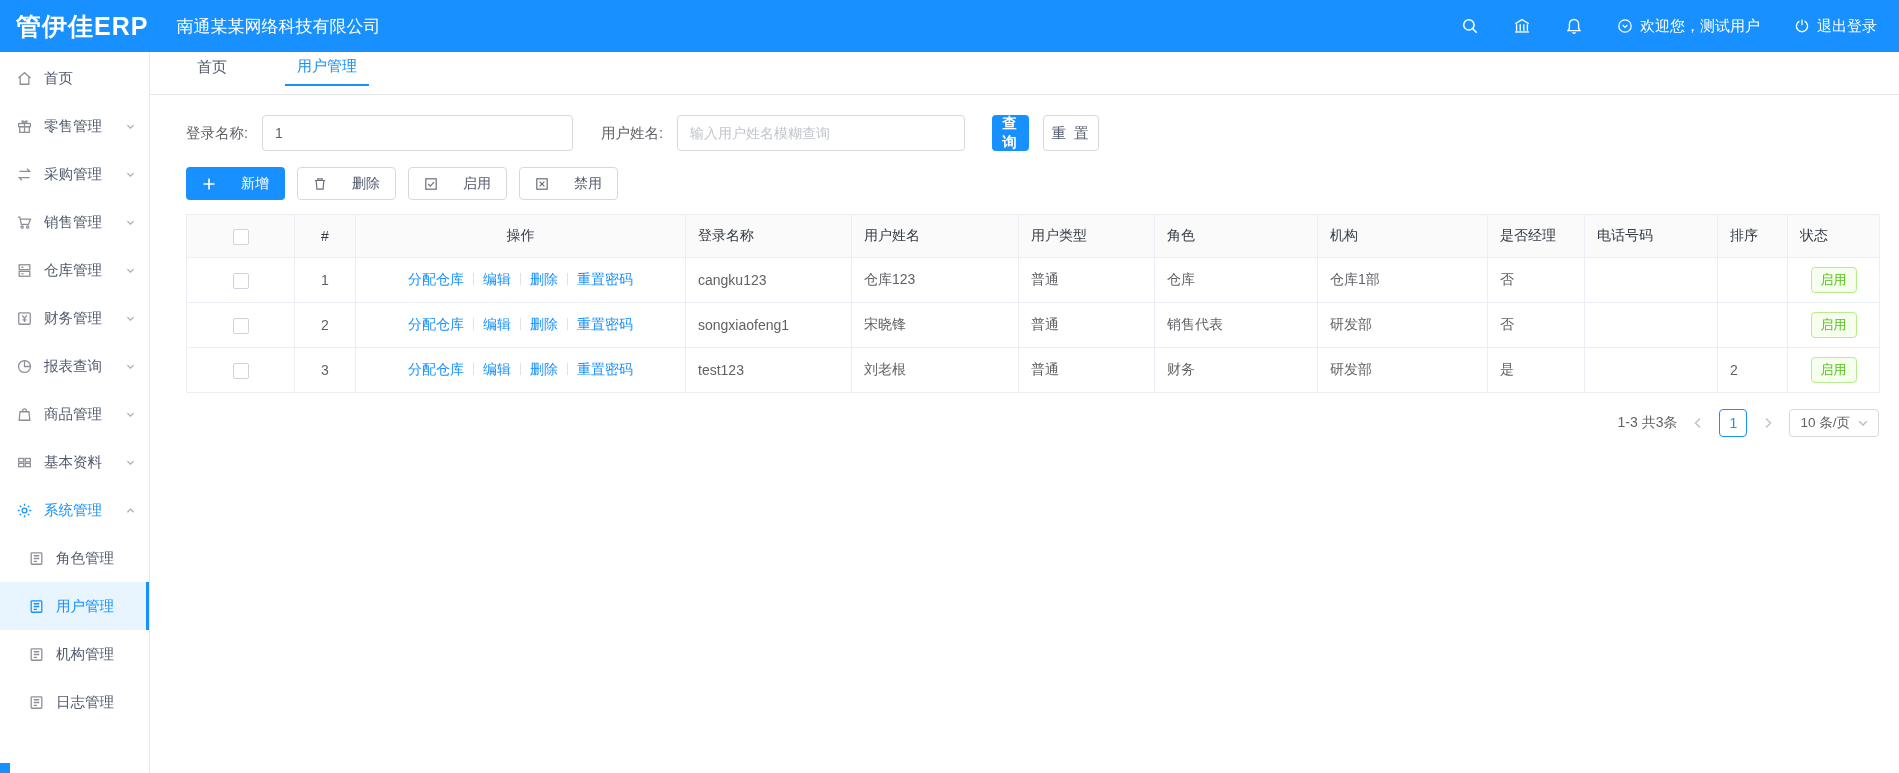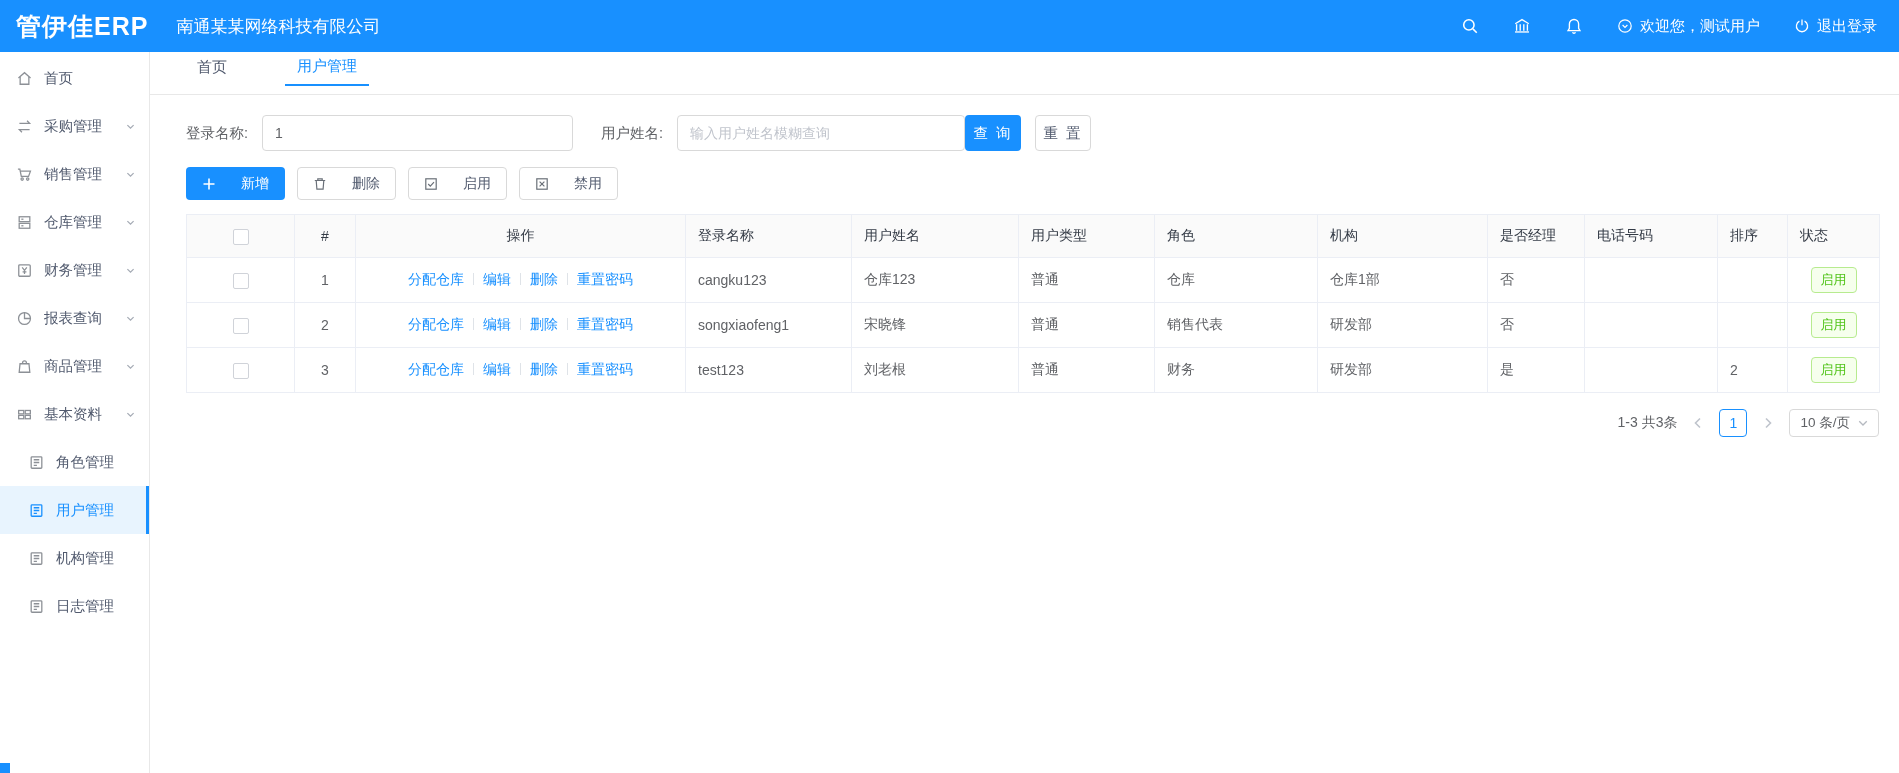--- a/index.html
+++ b/index.html
@@ -41,21 +41,21 @@
   .filter-row { display:flex; align-items:center; }
   .f-label { font-size:14.5px; color:#606266; }
   .f-input { height:36px; border:1px solid #d9d9d9; border-radius:4px; font-size:14px; color:#606266; padding:0 12px; outline:none; font-family:"Liberation Sans", sans-serif; }
   .f-input::placeholder { color:#c0c4cc; }
   #login-input { width:311px; margin-left:14px; }
   #name-input { width:288px; margin-left:14px; }
   .lbl2 { margin-left:28px; }
   .btn { height:36px; border-radius:4px; font-size:14.5px; display:inline-flex; align-items:center; justify-content:center; cursor:pointer; border:1px solid transparent; }
   .btn-primary { background:#1890ff; color:#fff; }
   .btn-plain { background:#fff; color:#515a6e; border-color:#d9d9d9; }
-  .btn-search { width:56px; letter-spacing:2px; }
+  .btn-search { width:37px; margin-left:27px; letter-spacing:2px;font-weight:bold; }
   .btn-reset { width:56px; margin-left:14px; letter-spacing:2px; }
 
   
   .toolbar { display:flex; align-items:center; margin-top:16px; }
   .tbtn { height:33px; padding:0 15px; gap:25px; font-size:14px; }
   .tbtn + .tbtn { margin-left:12px; }
   .ticon { width:14px; height:14px; }
   .tbtn.btn-plain .ticon { color:#6a7078; }
 
   
@@ -122,20 +122,32 @@
     <div class="sidebar">
 
       <div class="side-item">
         <svg class="micon" viewBox="0 0 16 16" fill="none" stroke="currentColor" stroke-width="1.2">
             <path d="M2.3 7.6 L8 2.5 L13.7 7.6"></path>
             <path d="M3.9 6.6 V13.4 H12.1 V6.6"></path>
           </svg>
         <span>首页</span>
       </div>
 
+      <div class="side-item">
+        <svg class="micon" viewBox="0 0 16 16" fill="none" stroke="currentColor" stroke-width="1.2">
+            <rect x="2.5" y="5.2" width="11" height="3"></rect>
+            <rect x="3.5" y="8.2" width="9" height="5.3"></rect>
+            <line x1="8" y1="5.2" x2="8" y2="13.5"></line>
+            <path d="M8 5 C5.4 5 4.8 2.6 6.3 2.6 C7.6 2.6 8 5 8 5 C8 5 8.4 2.6 9.7 2.6 C11.2 2.6 10.6 5 8 5 Z"></path>
+          </svg>
+        <span>零售管理</span>
+        <svg class="chev" viewBox="0 0 16 16" fill="none" stroke="currentColor" stroke-width="1.8">
+            <path d="M3.5 6 L8 10.5 L12.5 6"></path>
+          </svg>
+      </div>
 
       <div class="side-item">
         <svg class="micon" viewBox="0 0 16 16" fill="none" stroke="currentColor" stroke-width="1.2">
             <path d="M3.2 5 H12.8 L10.4 2.6"></path>
             <path d="M12.8 11 H3.2 L5.6 13.4"></path>
           </svg>
         <span>采购管理</span>
         <svg class="chev" viewBox="0 0 16 16" fill="none" stroke="currentColor" stroke-width="1.8">
             <path d="M3.5 6 L8 10.5 L12.5 6"></path>
           </svg>
@@ -207,20 +219,30 @@
             <rect x="8.7" y="4.2" width="4.8" height="3.2"></rect>
             <rect x="2.5" y="8.8" width="4.8" height="3.2"></rect>
             <rect x="8.7" y="8.8" width="4.8" height="3.2"></rect>
           </svg>
         <span>基本资料</span>
         <svg class="chev" viewBox="0 0 16 16" fill="none" stroke="currentColor" stroke-width="1.8">
             <path d="M3.5 6 L8 10.5 L12.5 6"></path>
           </svg>
       </div>
 
+      <div class="side-item active-parent">
+        <svg class="micon" viewBox="0 0 16 16" fill="none" stroke="currentColor" stroke-width="1.2">
+            <circle cx="8" cy="8" r="2.3"></circle>
+            <path d="M8 1.7 V3.5 M8 12.5 V14.3 M1.7 8 H3.5 M12.5 8 H14.3 M3.5 3.5 L4.8 4.8 M11.2 11.2 L12.5 12.5 M12.5 3.5 L11.2 4.8 M4.8 11.2 L3.5 12.5"></path>
+          </svg>
+        <span>系统管理</span>
+        <svg class="chev" viewBox="0 0 16 16" fill="none" stroke="currentColor" stroke-width="1.8">
+            <path d="M3.5 10.5 L8 6 L12.5 10.5"></path>
+          </svg>
+      </div>
 
       <div class="side-item side-sub">
         <svg class="micon" viewBox="0 0 16 16" fill="none" stroke="currentColor" stroke-width="1.2">
             <rect x="3" y="2.6" width="10" height="10.8" rx="0.8"></rect>
             <path d="M5.4 5.4 H10.6 M5.4 8 H10.6 M5.4 10.6 H8.4"></path>
           </svg>
         <span>角色管理</span>
       </div>
 
       <div class="side-item side-sub selected">

